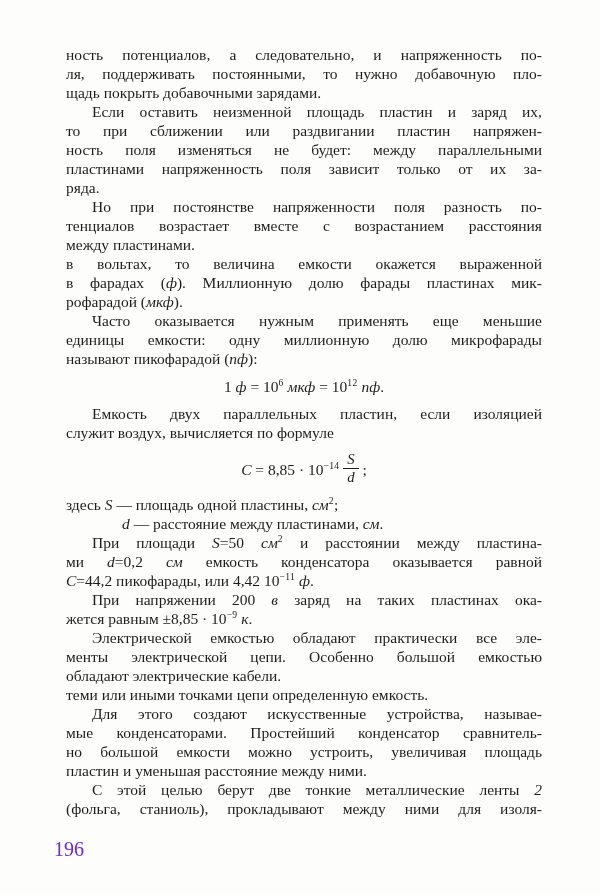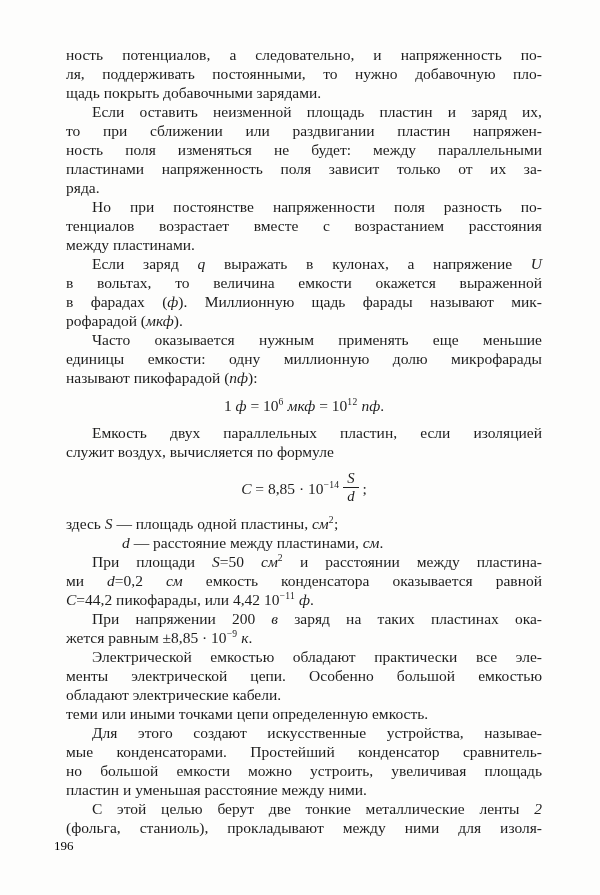--- a/index.html
+++ b/index.html
@@ -43,43 +43,42 @@
     text-align:center;
     line-height:1.02;
     font-style:italic;
     font-size:0.95em;
   }
   .frac .num{display:block;padding:0 4px 1px 4px;}
   .frac .den{display:block;border-top:1px solid #1d1d1d;padding:1px 4px 0 4px;}
   .pagenum{
     position:absolute;
     left:54px;top:838px;
-    font-size:13px;
-    color:#000000;
+    font-size:20px;
+    color:#6d28d9;
   }
 </style>
 </head>
 <body>
 
 <div class="page">
   <div class="textblock">
       <div class="line j"><span>ность потенциалов, а следовательно, и напряженность по-</span></div>
       <div class="line j"><span>ля, поддерживать постоянными, то нужно добавочную пло-</span></div>
       <div class="line"><span>щадь покрыть добавочными зарядами.</span></div>
       <div class="line j ind"><span>Если оставить неизменной площадь пластин и заряд их,</span></div>
       <div class="line j"><span>то при сближении или раздвигании пластин напряжен-</span></div>
       <div class="line j"><span>ность поля изменяться не будет: между параллельными</span></div>
       <div class="line j"><span>пластинами напряженность поля зависит только от их за-</span></div>
       <div class="line"><span>ряда.</span></div>
       <div class="line j ind"><span>Но при постоянстве напряженности поля разность по-</span></div>
       <div class="line j"><span>тенциалов возрастает вместе с возрастанием расстояния</span></div>
       <div class="line"><span>между пластинами.</span></div>
-      <div class="line j ind"><span>Если заряд </span><span class="it">q</span><span> выражать в кулонах, а напряжение </span><span class="it">U</span></div>
       <div class="line j"><span>в вольтах, то величина емкости окажется выраженной</span></div>
-      <div class="line j"><span>в фарадах (</span><span class="it">ф</span><span>). Миллионную щадь фарады называют мик-</span></div>
+      <div class="line j"><span>в фарадах (</span><span class="it">ф</span><span>). Миллионную долю фарады пластинах мик-</span></div>
       <div class="line"><span>рофарадой (</span><span class="it">мкф</span><span>).</span></div>
       <div class="line j ind"><span>Часто оказывается нужным применять еще меньшие</span></div>
       <div class="line j"><span>единицы емкости: одну миллионную долю микрофарады</span></div>
       <div class="line"><span>называют пикофарадой (</span><span class="it">пф</span><span>):</span></div>
       <div class="line fm"><span>1 </span><span class="it">ф</span><span> = 10</span><sup>6</sup><span> </span><span class="it">мкф</span><span> = 10</span><sup>12</sup><span> </span><span class="it">пф</span><span>.</span></div>
       <div class="line j ind"><span>Емкость двух параллельных пластин, если изоляцией</span></div>
       <div class="line"><span>служит воздух, вычисляется по формуле</span></div>
       <div class="line fm fm2"><span class="it">C</span><span> = 8,85 · 10</span><sup>−14</sup><span> </span><span class="frac"><span class="num">S</span><span class="den">d</span></span><span> ;</span></div>
       <div class="line"><span>здесь </span><span class="it">S</span><span> — площадь одной пластины, </span><span class="it">см</span><sup>2</sup><span>;</span></div>
       <div class="line d2"><span class="it">d</span><span> — расстояние между пластинами, </span><span class="it">см</span><span>.</span></div>

